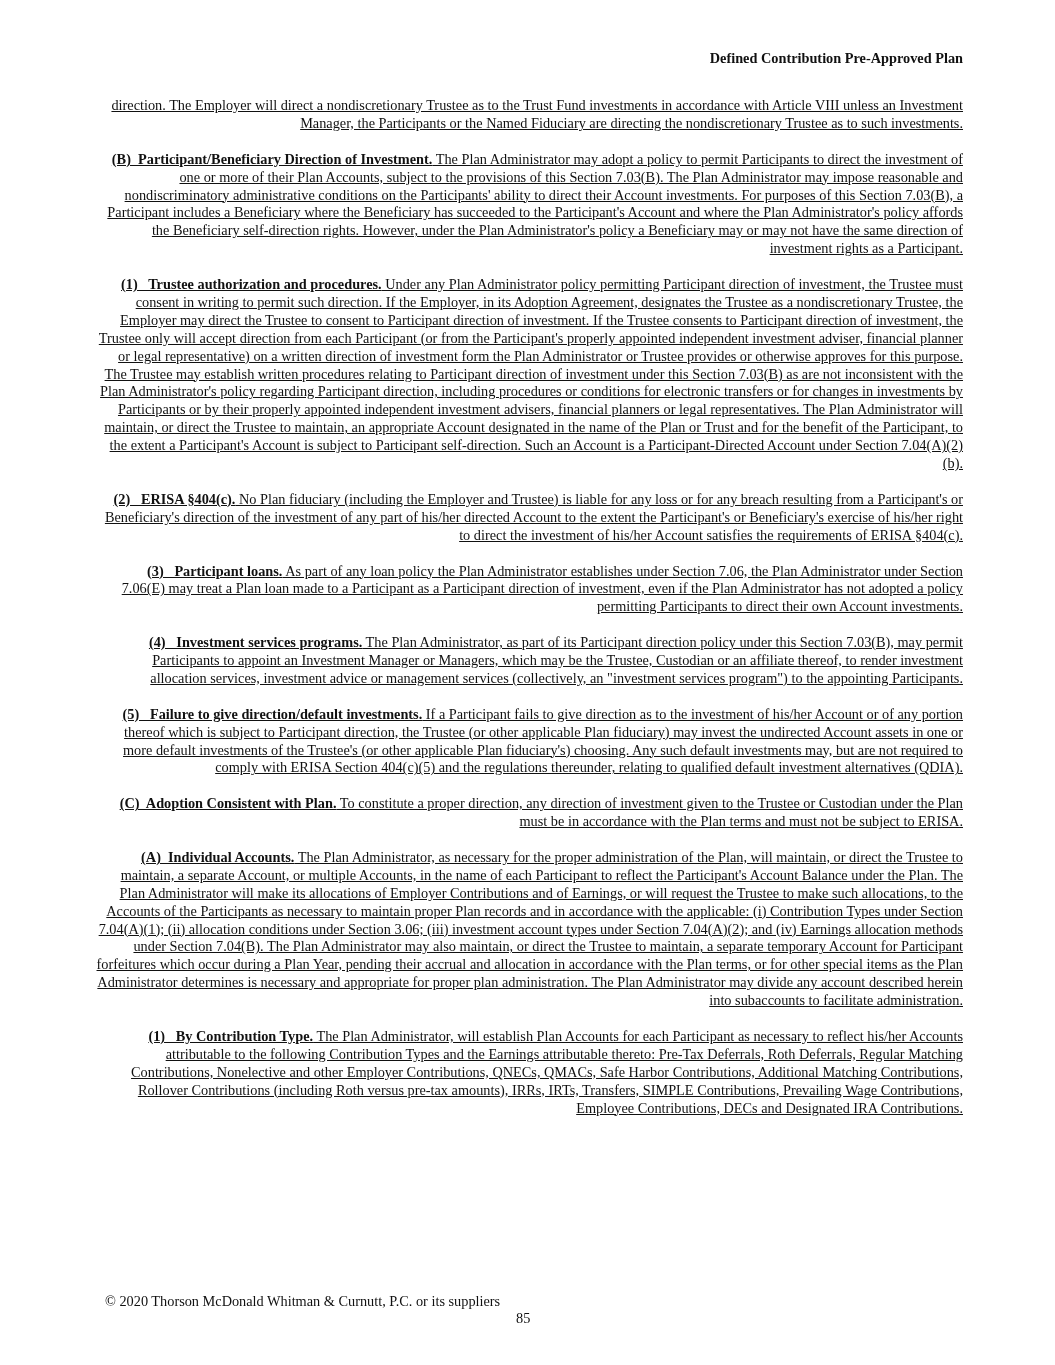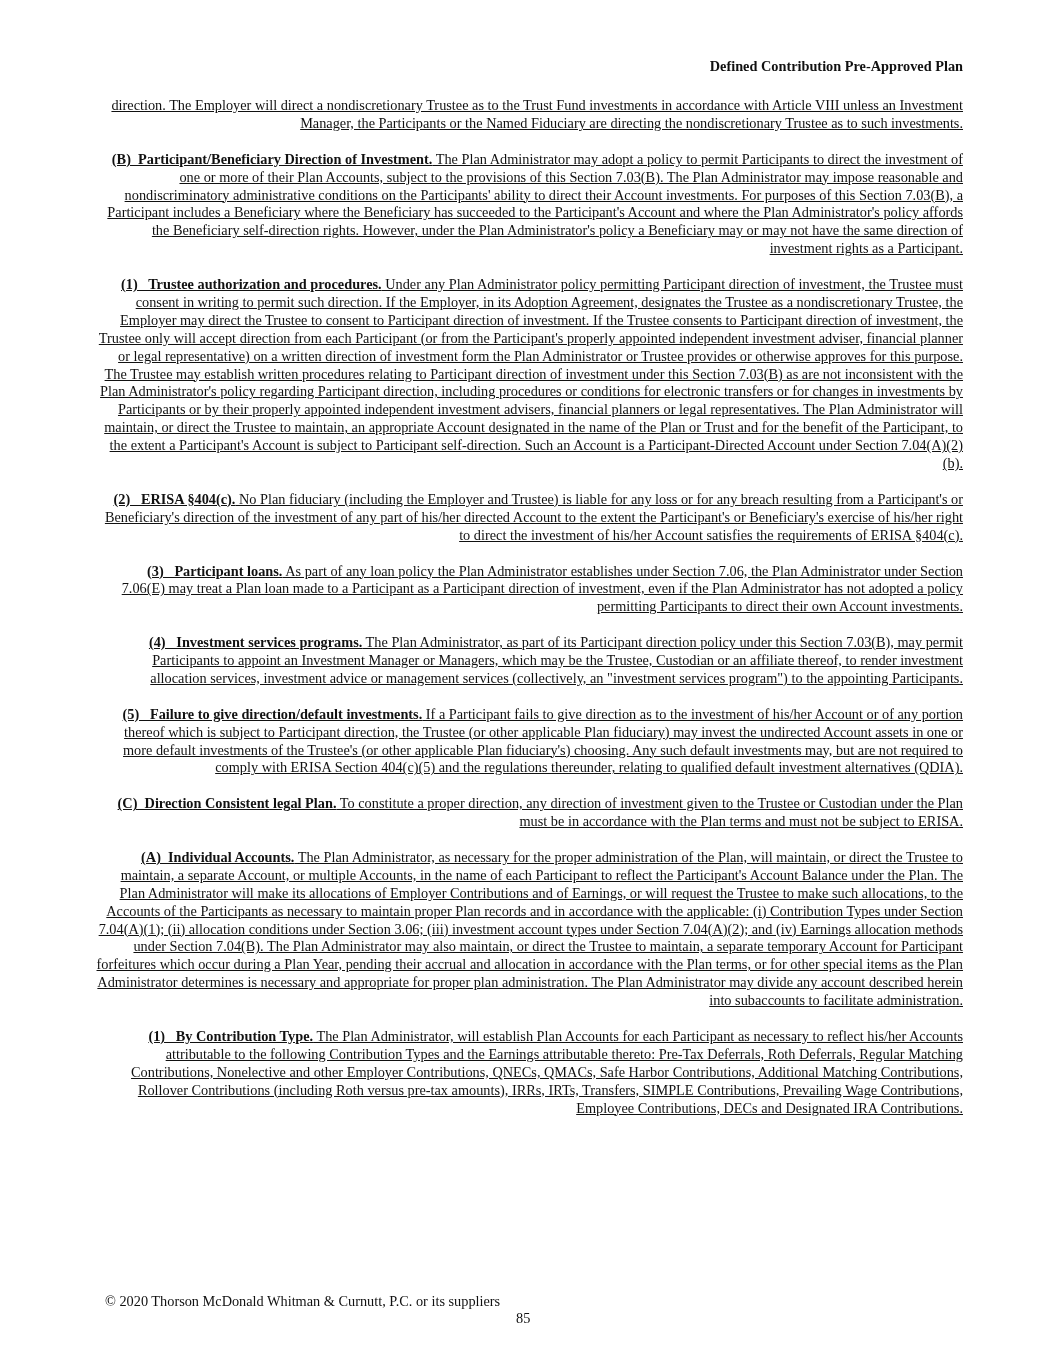--- a/index.html
+++ b/index.html
@@ -1,19 +1,19 @@
 <!DOCTYPE html>
 <html><head>
 <meta charset="utf-8">
 <style>
   html, body { margin: 0; padding: 0; background: #ffffff; }
   body { width: 1055px; height: 1365px; position: relative; overflow: hidden;
          font-family: "Liberation Serif", serif; color: #111; }
   .page { position: absolute; left: 93px; top: 0; width: 870px; }
-  .running-header { position: absolute; top: 58px; right: 0; font-weight: bold; font-size: 14.3px; }
+  .running-header { position: absolute; top: 50px; right: 0; font-weight: bold; font-size: 14.3px; }
   .body { position: absolute; top: 97px; left: 0; width: 870px; font-size: 14.3px; line-height: 17.9px; }
   .para { margin: 0 0 17.9px 0; text-align: right; text-decoration: underline; }
   .indent { text-indent: 17px; }
   .heading { font-weight: bold; }
   .section-heading { margin: 0 0 17.9px 0; padding-left: 26px; }
   .section-heading .title { text-decoration: underline; }
   .footer { position: absolute; top: 1292px; left: 12px; font-size: 14.3px; line-height: 18px; }
   .page-number { position: absolute; top: 1310px; left: 423px; font-size: 14.3px; }
 </style>
 </head>
@@ -38,21 +38,21 @@
     <p class="para indent">
       <span class="heading" style="white-space:pre">(3)   Participant loans.</span><span> As part of any loan policy the Plan Administrator establishes under Section 7.06, the Plan Administrator under Section 7.06(E) may treat a Plan loan made to a Participant as a Participant direction of investment, even if the Plan Administrator has not adopted a policy permitting Participants to direct their own Account investments.</span>
     </p>
     <p class="para indent">
       <span class="heading" style="white-space:pre">(4)   Investment services programs.</span><span> The Plan Administrator, as part of its Participant direction policy under this Section 7.03(B), may permit Participants to appoint an Investment Manager or Managers, which may be the Trustee, Custodian or an affiliate thereof, to render investment allocation services, investment advice or management services (collectively, an "investment services program") to the appointing Participants.</span>
     </p>
     <p class="para indent">
       <span class="heading" style="white-space:pre">(5)   Failure to give direction/default investments.</span><span> If a Participant fails to give direction as to the investment of his/her Account or of any portion thereof which is subject to Participant direction, the Trustee (or other applicable Plan fiduciary) may invest the undirected Account assets in one or more default investments of the Trustee's (or other applicable Plan fiduciary's) choosing. Any such default investments may, but are not required to comply with ERISA Section 404(c)(5) and the regulations thereunder, relating to qualified default investment alternatives (QDIA).</span>
     </p>
     <p class="para">
-      <span class="heading" style="white-space:pre">(C)  Direction Consistent legal Plan.</span><span> To constitute a proper direction, any direction of investment given to the Trustee or Custodian under the Plan must be in accordance with the Plan terms and must not be subject to ERISA.</span>
+      <span class="heading" style="white-space:pre">(C)  Adoption Consistent with Plan.</span><span> To constitute a proper direction, any direction of investment given to the Trustee or Custodian under the Plan must be in accordance with the Plan terms and must not be subject to ERISA.</span>
     </p>
 
 
     <p class="para">
       <span class="heading" style="white-space:pre">(A)  Individual Accounts.</span><span> The Plan Administrator, as necessary for the proper administration of the Plan, will maintain, or direct the Trustee to maintain, a separate Account, or multiple Accounts, in the name of each Participant to reflect the Participant's Account Balance under the Plan. The Plan Administrator will make its allocations of Employer Contributions and of Earnings, or will request the Trustee to make such allocations, to the Accounts of the Participants as necessary to maintain proper Plan records and in accordance with the applicable: (i) Contribution Types under Section 7.04(A)(1); (ii) allocation conditions under Section 3.06; (iii) investment account types under Section 7.04(A)(2); and (iv) Earnings allocation methods under Section 7.04(B). The Plan Administrator may also maintain, or direct the Trustee to maintain, a separate temporary Account for Participant forfeitures which occur during a Plan Year, pending their accrual and allocation in accordance with the Plan terms, or for other special items as the Plan Administrator determines is necessary and appropriate for proper plan administration. The Plan Administrator may divide any account described herein into subaccounts to facilitate administration.</span>
     </p>
     <p class="para indent">
       <span class="heading" style="white-space:pre">(1)   By Contribution Type.</span><span> The Plan Administrator, will establish Plan Accounts for each Participant as necessary to reflect his/her Accounts attributable to the following Contribution Types and the Earnings attributable thereto: Pre-Tax Deferrals, Roth Deferrals, Regular Matching Contributions, Nonelective and other Employer Contributions, QNECs, QMACs, Safe Harbor Contributions, Additional Matching Contributions, Rollover Contributions (including Roth versus pre-tax amounts), IRRs, IRTs, Transfers, SIMPLE Contributions, Prevailing Wage Contributions, Employee Contributions, DECs and Designated IRA Contributions.</span>
     </p>
   </div>

